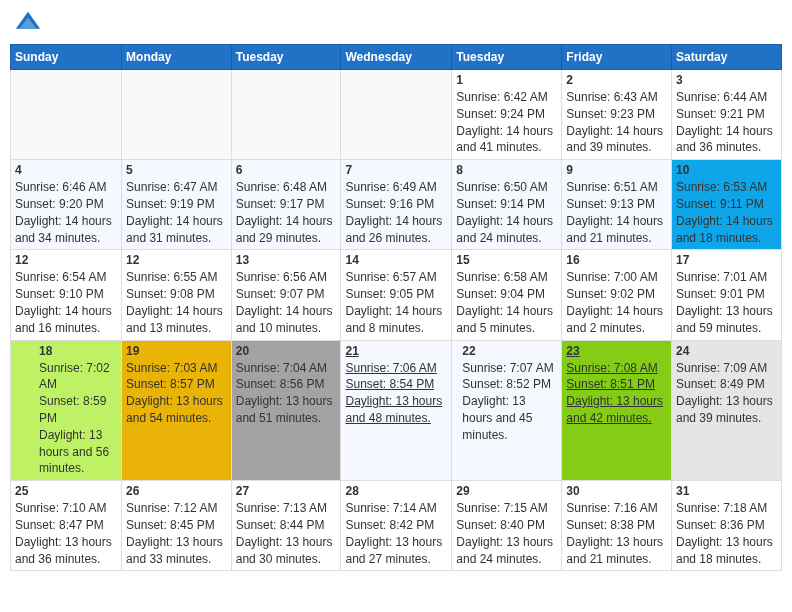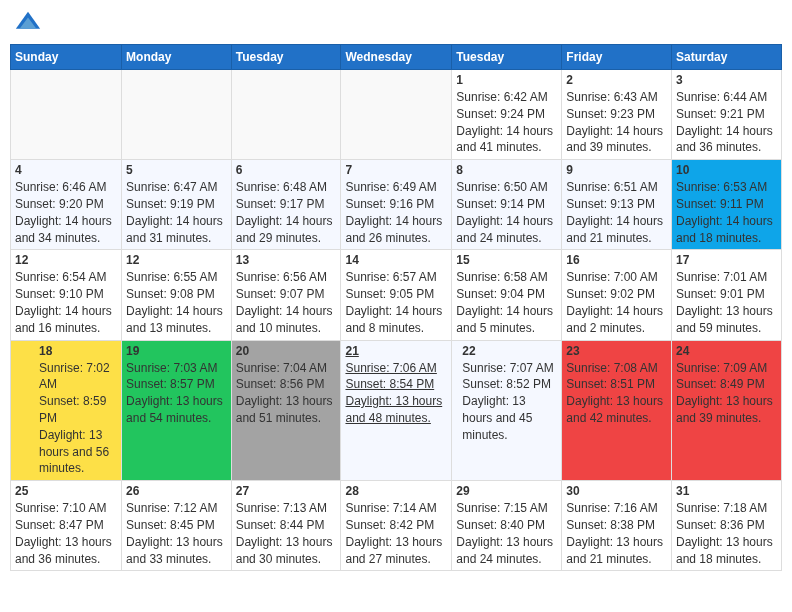--- a/index.html
+++ b/index.html
@@ -197,45 +197,45 @@
         <td>
           <div class="day-number">16</div>
           <div class="day-info">Sunrise: 7:00 AM<br>Sunset: 9:02 PM<br>Daylight: 14 hours and 2 minutes.</div>
         </td>
         <td>
           <div class="day-number">17</div>
           <div class="day-info">Sunrise: 7:01 AM<br>Sunset: 9:01 PM<br>Daylight: 13 hours and 59 minutes.</div>
         </td>
       </tr>
       <tr>
-        <td style="background: #fde047; padding-left: 28px;">
+        <td style="background: #bef264; padding-left: 28px;">
           <div class="day-number">18</div>
           <div class="day-info">Sunrise: 7:02 AM<br>Sunset: 8:59 PM<br>Daylight: 13 hours and 56 minutes.</div>
         </td>
-        <td style="background: #22c55e;">
+        <td style="background: #eab308;">
           <div class="day-number">19</div>
           <div class="day-info">Sunrise: 7:03 AM<br>Sunset: 8:57 PM<br>Daylight: 13 hours and 54 minutes.</div>
         </td>
         <td style="background: #a3a3a3;">
           <div class="day-number">20</div>
           <div class="day-info">Sunrise: 7:04 AM<br>Sunset: 8:56 PM<br>Daylight: 13 hours and 51 minutes.</div>
         </td>
         <td style="background: rgb(245, 248, 255); text-decoration: underline;">
           <div class="day-number">21</div>
           <div class="day-info">Sunrise: 7:06 AM<br>Sunset: 8:54 PM<br>Daylight: 13 hours and 48 minutes.</div>
         </td>
         <td style="background: rgb(245, 248, 255); padding-left: 10px;">
           <div class="day-number">22</div>
           <div class="day-info">Sunrise: 7:07 AM<br>Sunset: 8:52 PM<br>Daylight: 13 hours and 45 minutes.</div>
         </td>
-        <td style="background: #ef4444;">
+        <td style="background: #84cc16; text-decoration: underline;">
           <div class="day-number">23</div>
           <div class="day-info">Sunrise: 7:08 AM<br>Sunset: 8:51 PM<br>Daylight: 13 hours and 42 minutes.</div>
         </td>
-        <td style="background: #ef4444;">
+        <td style="background: #e5e5e5;">
           <div class="day-number">24</div>
           <div class="day-info">Sunrise: 7:09 AM<br>Sunset: 8:49 PM<br>Daylight: 13 hours and 39 minutes.</div>
         </td>
       </tr>
       <tr>
         <td>
           <div class="day-number">25</div>
           <div class="day-info">Sunrise: 7:10 AM<br>Sunset: 8:47 PM<br>Daylight: 13 hours and 36 minutes.</div>
         </td>
         <td>

